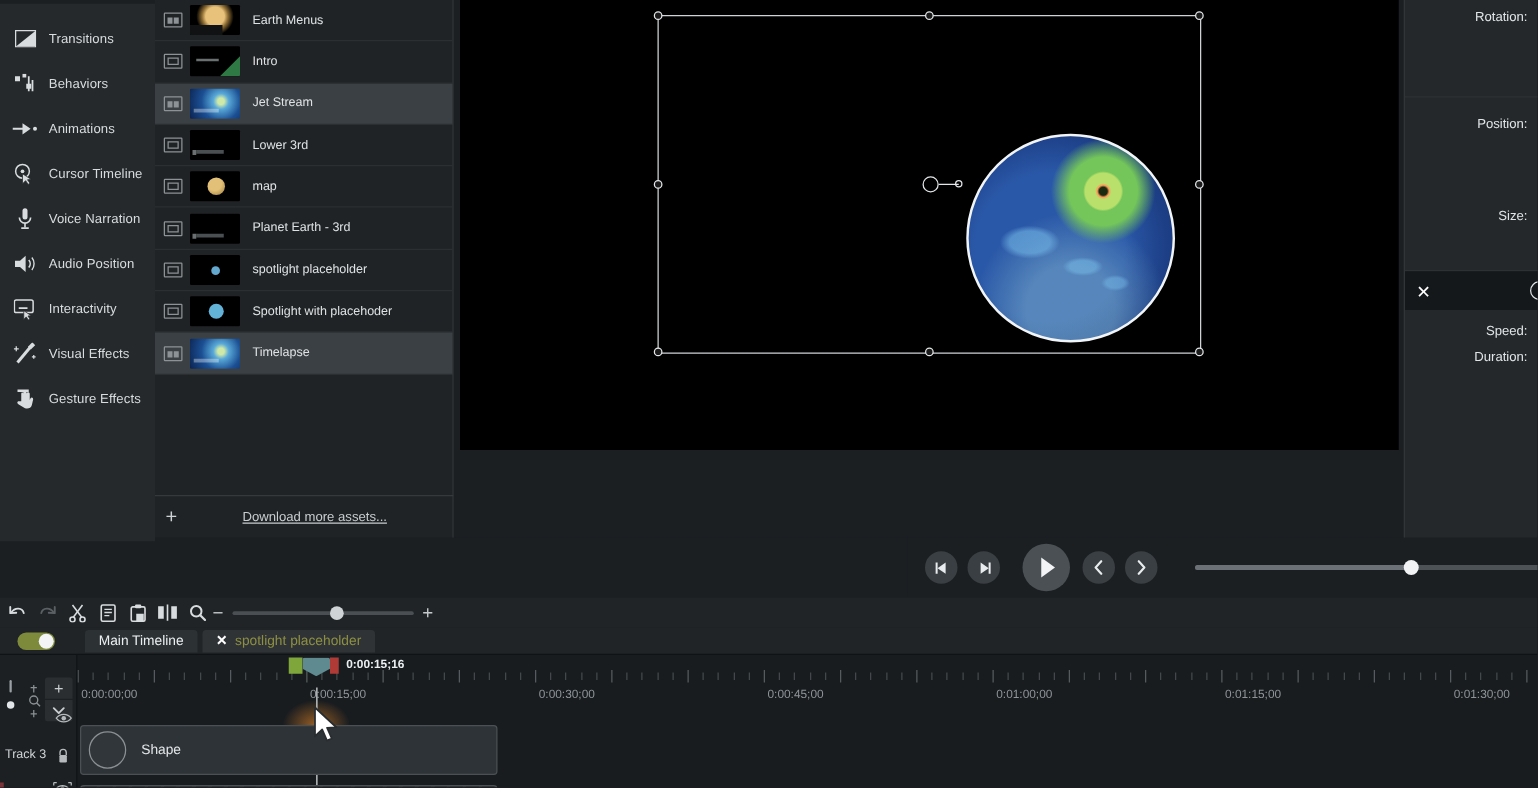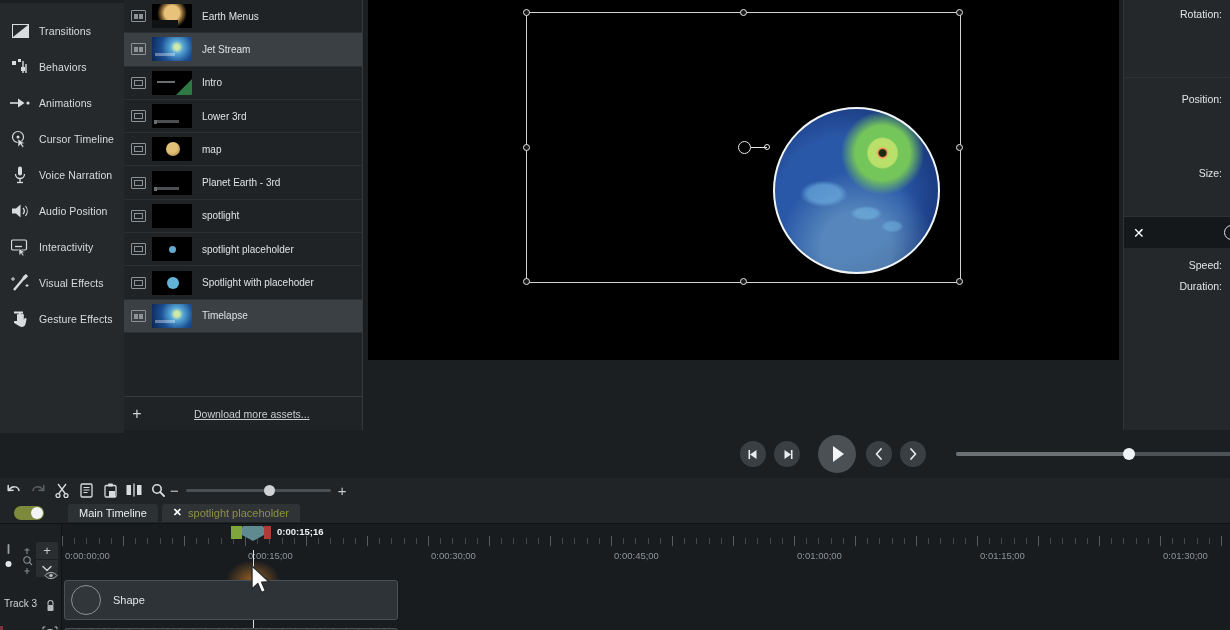--- a/index.html
+++ b/index.html
@@ -384,35 +384,35 @@
 
     <div class="assets">
       <div id="asset-rows">
           <div class="asset-row">
             <span class="asset-kind multi"></span>
             <span class="asset-thumb" style="background:radial-gradient(circle at 50% 38%, #e8c27a 0 30%, #8a6a32 42%, #000 60%);">
               <span style="position:absolute;left:0;bottom:0;width:26px;height:8px;background:#101214"></span>
             </span>
             <span class="asset-name">Earth Menus</span>
           </div>
-          <div class="asset-row sel">
-            <span class="asset-kind multi"></span>
-            <span class="asset-thumb" style="background:radial-gradient(circle at 62% 42%, #cfeaa8 0 9%, #58a8d8 22%, #1b4f93 55%, #0b2350 100%);">
-              <span style="position:absolute;left:3px;bottom:5px;width:20px;height:3px;background:rgba(255,255,255,.35)"></span>
-            </span>
-            <span class="asset-name">Jet Stream</span>
-          </div>
           <div class="asset-row">
             <span class="asset-kind single"></span>
             <span class="asset-thumb" style="background:#000;">
               <span style="position:absolute;right:0;bottom:0;width:0;height:0;border-left:16px solid transparent;border-bottom:16px solid #2f7a44"></span>
               <span style="position:absolute;left:5px;top:10px;width:18px;height:2px;background:#6a6f72"></span>
             </span>
             <span class="asset-name">Intro</span>
           </div>
+          <div class="asset-row sel">
+            <span class="asset-kind multi"></span>
+            <span class="asset-thumb" style="background:radial-gradient(circle at 62% 42%, #cfeaa8 0 9%, #58a8d8 22%, #1b4f93 55%, #0b2350 100%);">
+              <span style="position:absolute;left:3px;bottom:5px;width:20px;height:3px;background:rgba(255,255,255,.35)"></span>
+            </span>
+            <span class="asset-name">Jet Stream</span>
+          </div>
           <div class="asset-row">
             <span class="asset-kind single"></span>
             <span class="asset-thumb" style="background:#000;">
               <span style="position:absolute;left:5px;bottom:5px;width:22px;height:3px;background:#4a4f52"></span>
               <span style="position:absolute;left:2px;bottom:4px;width:3px;height:4px;background:#6a6f72"></span>
             </span>
             <span class="asset-name">Lower 3rd</span>
           </div>
           <div class="asset-row">
             <span class="asset-kind single"></span>
@@ -421,25 +421,20 @@
             </span>
             <span class="asset-name">map</span>
           </div>
           <div class="asset-row">
             <span class="asset-kind single"></span>
             <span class="asset-thumb" style="background:#000;">
               <span style="position:absolute;left:5px;bottom:5px;width:22px;height:3px;background:#4a4f52"></span>
               <span style="position:absolute;left:2px;bottom:4px;width:3px;height:4px;background:#6a6f72"></span>
             </span>
             <span class="asset-name">Planet Earth -  3rd</span>
-          </div>
-          <div class="asset-row">
-            <span class="asset-kind single"></span>
-            <span class="asset-thumb" style="background:#000;"></span>
-            <span class="asset-name">spotlight</span>
           </div>
           <div class="asset-row">
             <span class="asset-kind single"></span>
             <span class="asset-thumb" style="background:#000;">
               <span style="position:absolute;left:17px;top:9px;width:7px;height:7px;border-radius:50%;background:#63a8cf"></span>
             </span>
             <span class="asset-name">spotlight placeholder</span>
           </div>
           <div class="asset-row">
             <span class="asset-kind single"></span>

